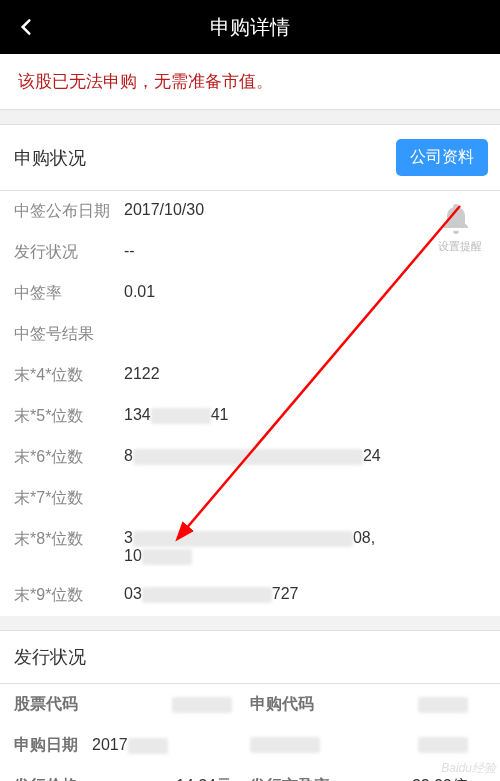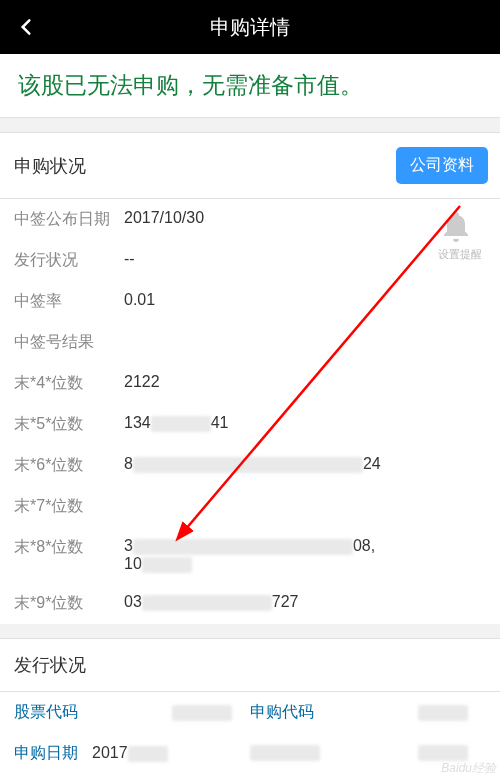--- a/index.html
+++ b/index.html
@@ -33,22 +33,22 @@
     }
     .back-icon svg { width: 100%; height: 100%; }
     .header-title {
       color: #fff;
       font-size: 20px;
       font-weight: 400;
     }
     .notice {
       background: #fff;
       padding: 16px 18px;
-      color: #15803d;
-      font-size: 23px;
+      color: #b91c1c;
+      font-size: 17px;
       border-bottom: 1px solid #e0e0e0;
     }
     .gap { height: 14px; background: #f2f2f2; }
     .section-header {
       background: #fff;
       display: flex;
       align-items: center;
       justify-content: space-between;
       padding: 14px 12px 14px 14px;
       border-top: 1px solid #e0e0e0;
@@ -118,23 +118,24 @@
     }
     .two-col {
       display: flex;
     }
     .two-col .pair {
       display: flex;
       flex: 1;
       align-items: baseline;
     }
     .two-col .pair .plabel {
-      color: #0369a1;
+      color: #737373;
       font-size: 16px;
       margin-right: 8px;
+      font-weight: bold;
     }
     .two-col .pair .pvalue {
       color: #333;
       font-size: 16px;
       text-align: right;
       flex: 1;
       padding-right: 18px;
     }
     .arrow-overlay {
       position: absolute;

